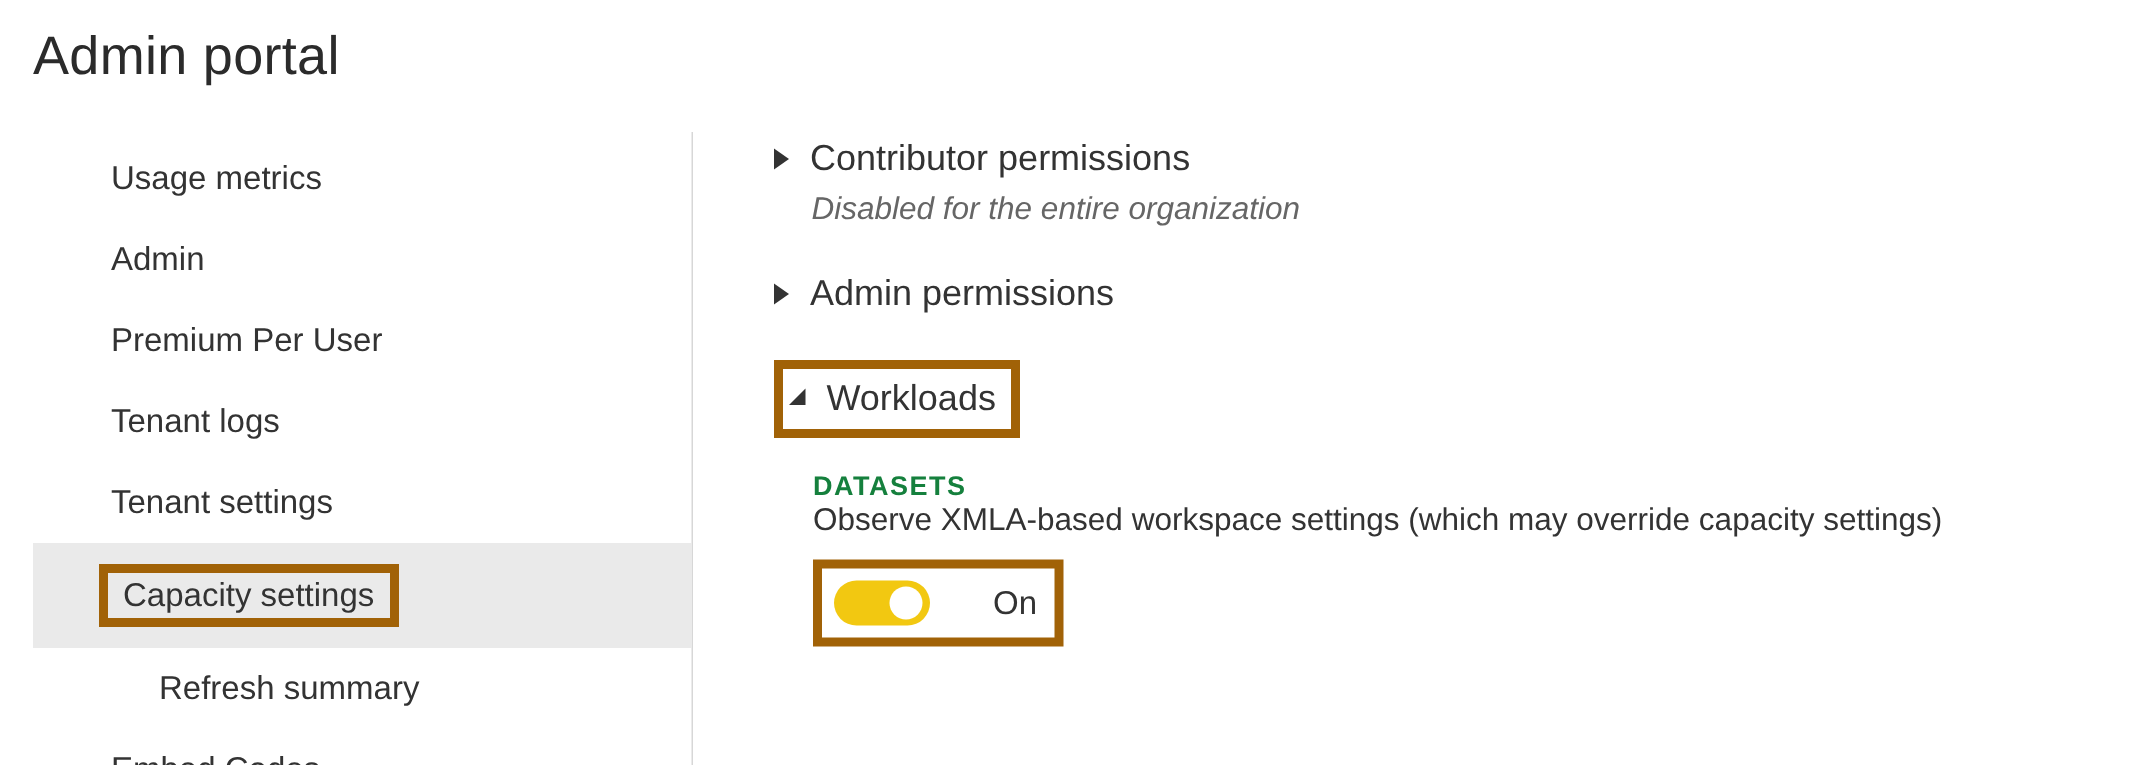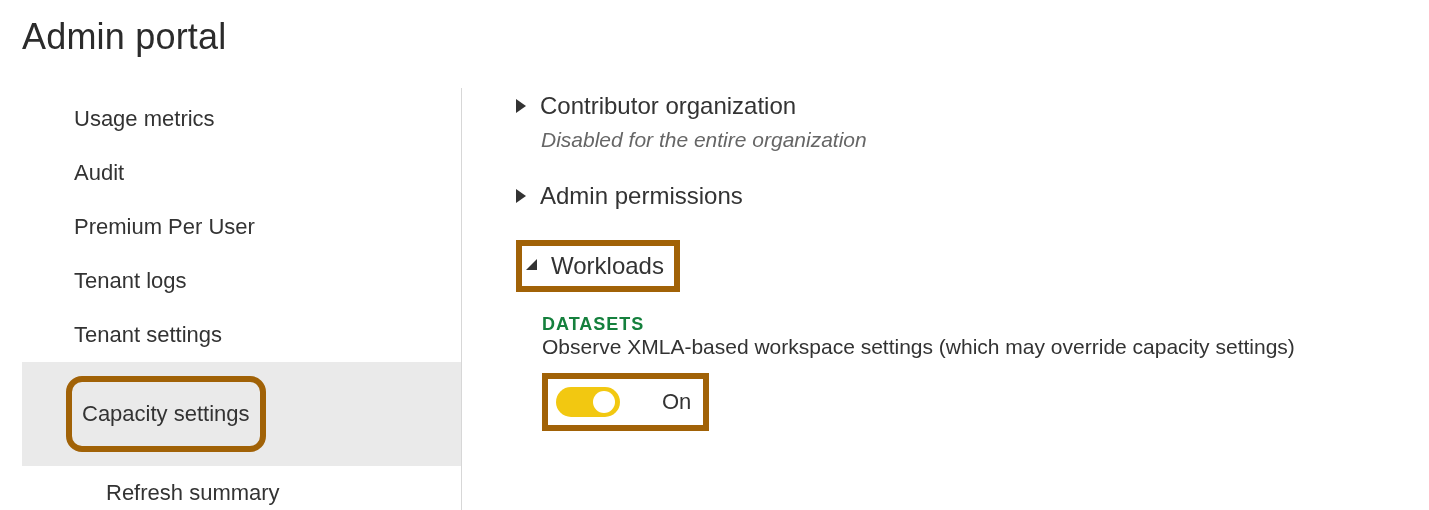--- a/index.html
+++ b/index.html
@@ -145,56 +145,55 @@
       top: 4px;
       right: 5px;
     }
     .toggle-label {
       font-size: 22px;
       color: #333;
     }
     
     .sidebar .highlight-red {
       margin-left: 44px;
-      padding: 19px 10px;
-      border-radius: 16px;
+      padding: 2px 10px;
     }
     .sidebar .highlight-red .inner {
       font-size: 22px;
       color: #333;
     }
   </style>
 </head>
 <body>
 
 <div class="page">
   <h1 class="page-title">Admin portal</h1>
 
   <div class="content">
     <nav class="sidebar">
       <div class="sidebar-item">Usage metrics</div>
-      <div class="sidebar-item">Audit</div>
+      <div class="sidebar-item">Admin</div>
       <div class="sidebar-item">Premium Per User</div>
       <div class="sidebar-item">Tenant logs</div>
       <div class="sidebar-item">Tenant settings</div>
       <div class="sidebar-item selected" style="padding-left:0;">
         <span class="highlight-red" style="margin-left:44px;">
           <span class="inner">Capacity settings</span>
         </span>
       </div>
       <div class="sidebar-item child">Refresh summary</div>
       <div class="sidebar-item">Embed Codes</div>
     </nav>
 
     <main class="main">
 
       <div class="section">
         <div class="section-header">
           <span class="caret caret-right"></span>
-          <span class="section-title">Contributor organization</span>
+          <span class="section-title">Contributor permissions</span>
         </div>
         <div class="section-subtitle">Disabled for the entire organization</div>
       </div>
 
       <div class="section">
         <div class="section-header">
           <span class="caret caret-right"></span>
           <span class="section-title">Admin permissions</span>
         </div>
       </div>

